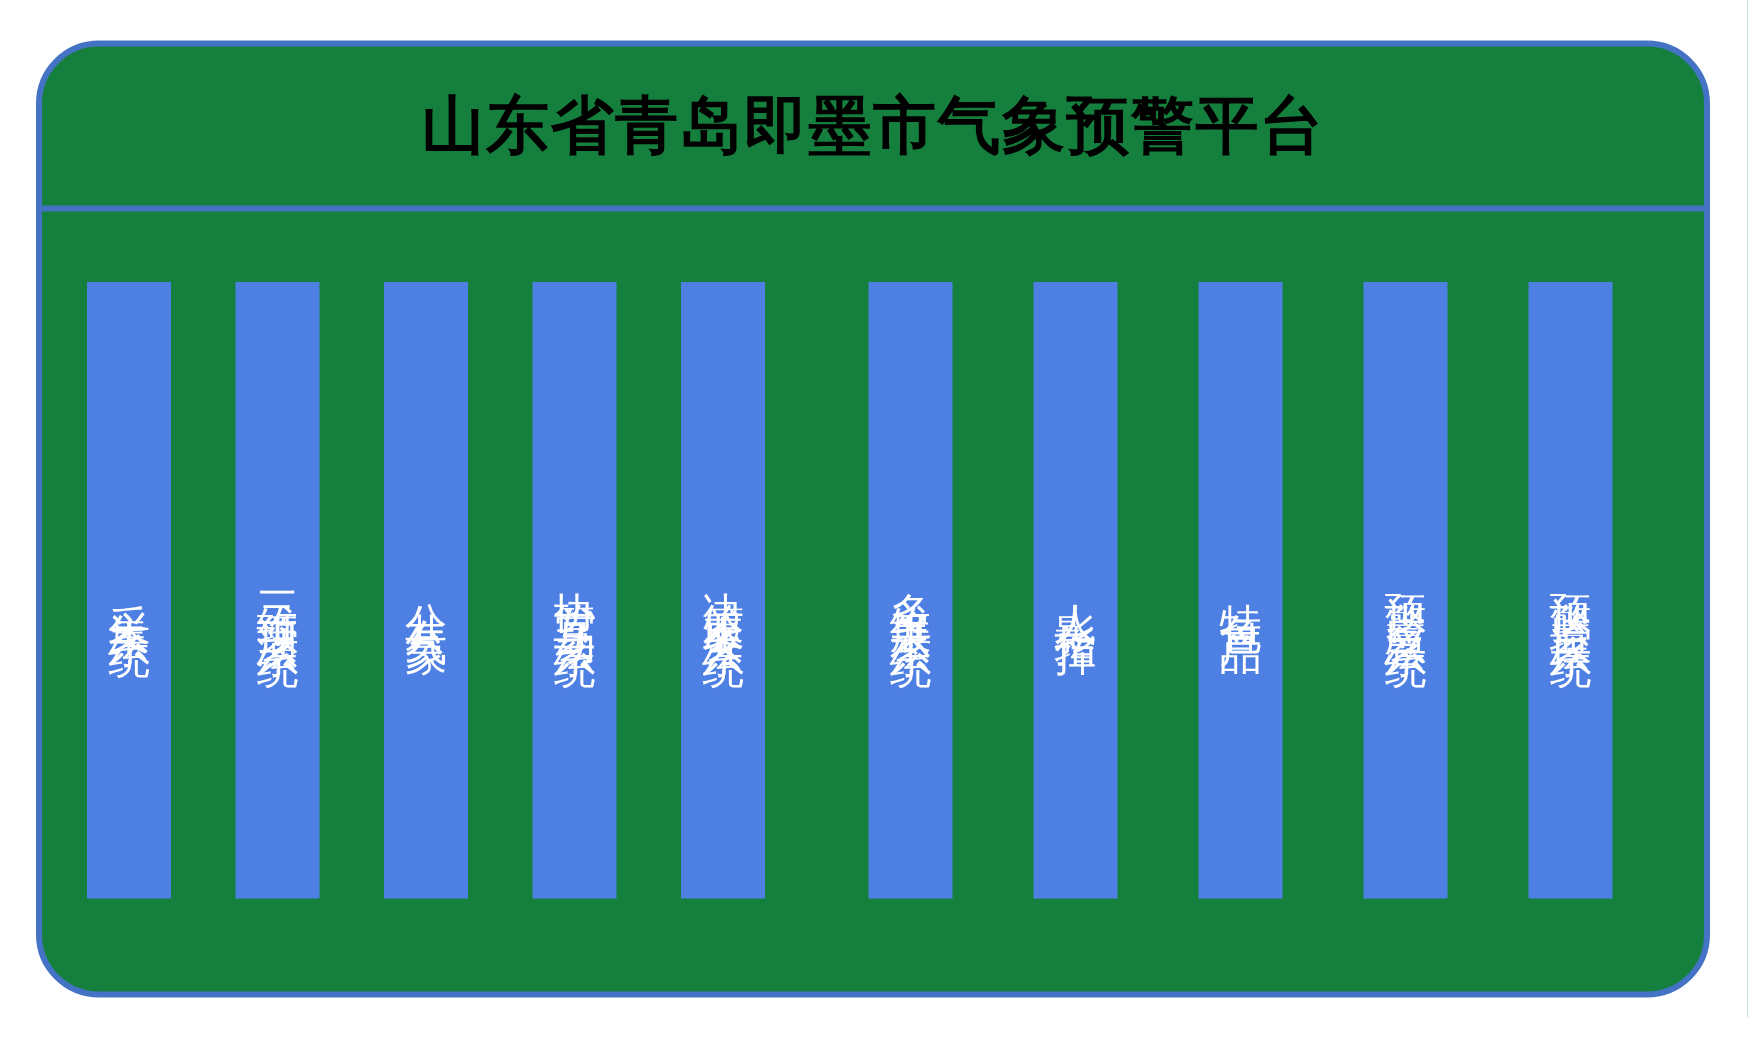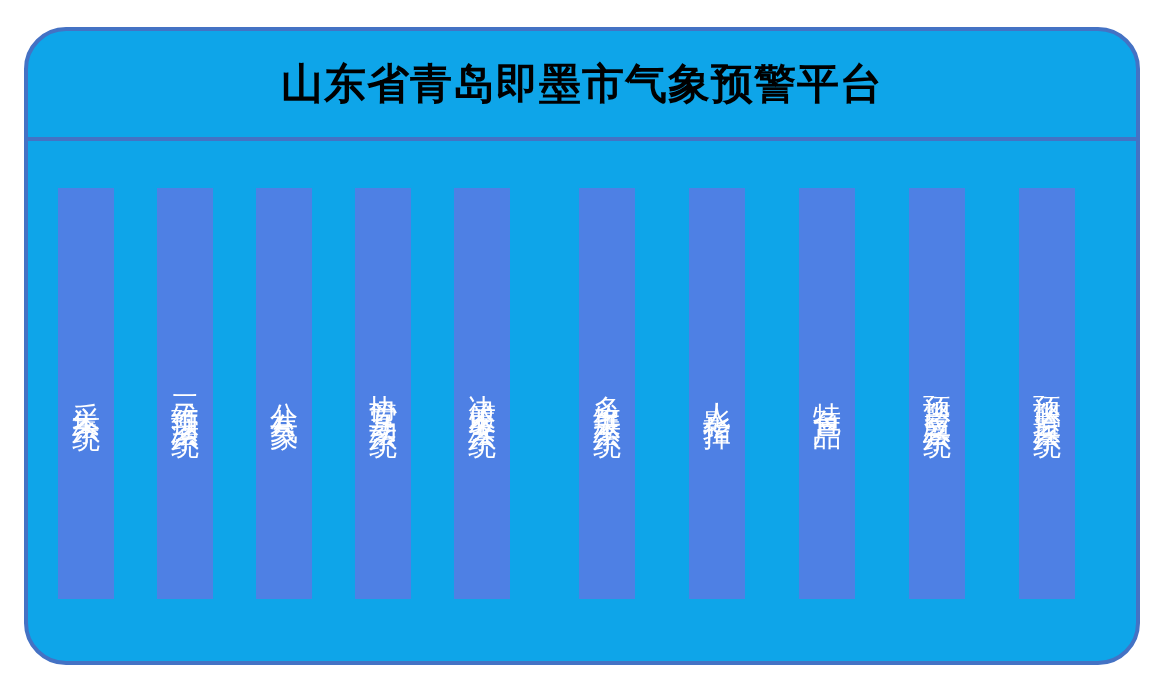--- a/index.html
+++ b/index.html
@@ -16,21 +16,21 @@
 
   .platform-frame {
     position: absolute;
     left: 24px;
     top: 27px;
     width: 1116px;
     height: 638px;
     box-sizing: border-box;
     border: 4px solid #4472C4;
     border-radius: 42px;
-    background: #0ea5e9;
+    background: #15803d;
   }
 
   .title-band {
     position: absolute;
     left: 0;
     top: 0;
     right: 0;
     height: 106px;
     display: flex;
     align-items: center;

